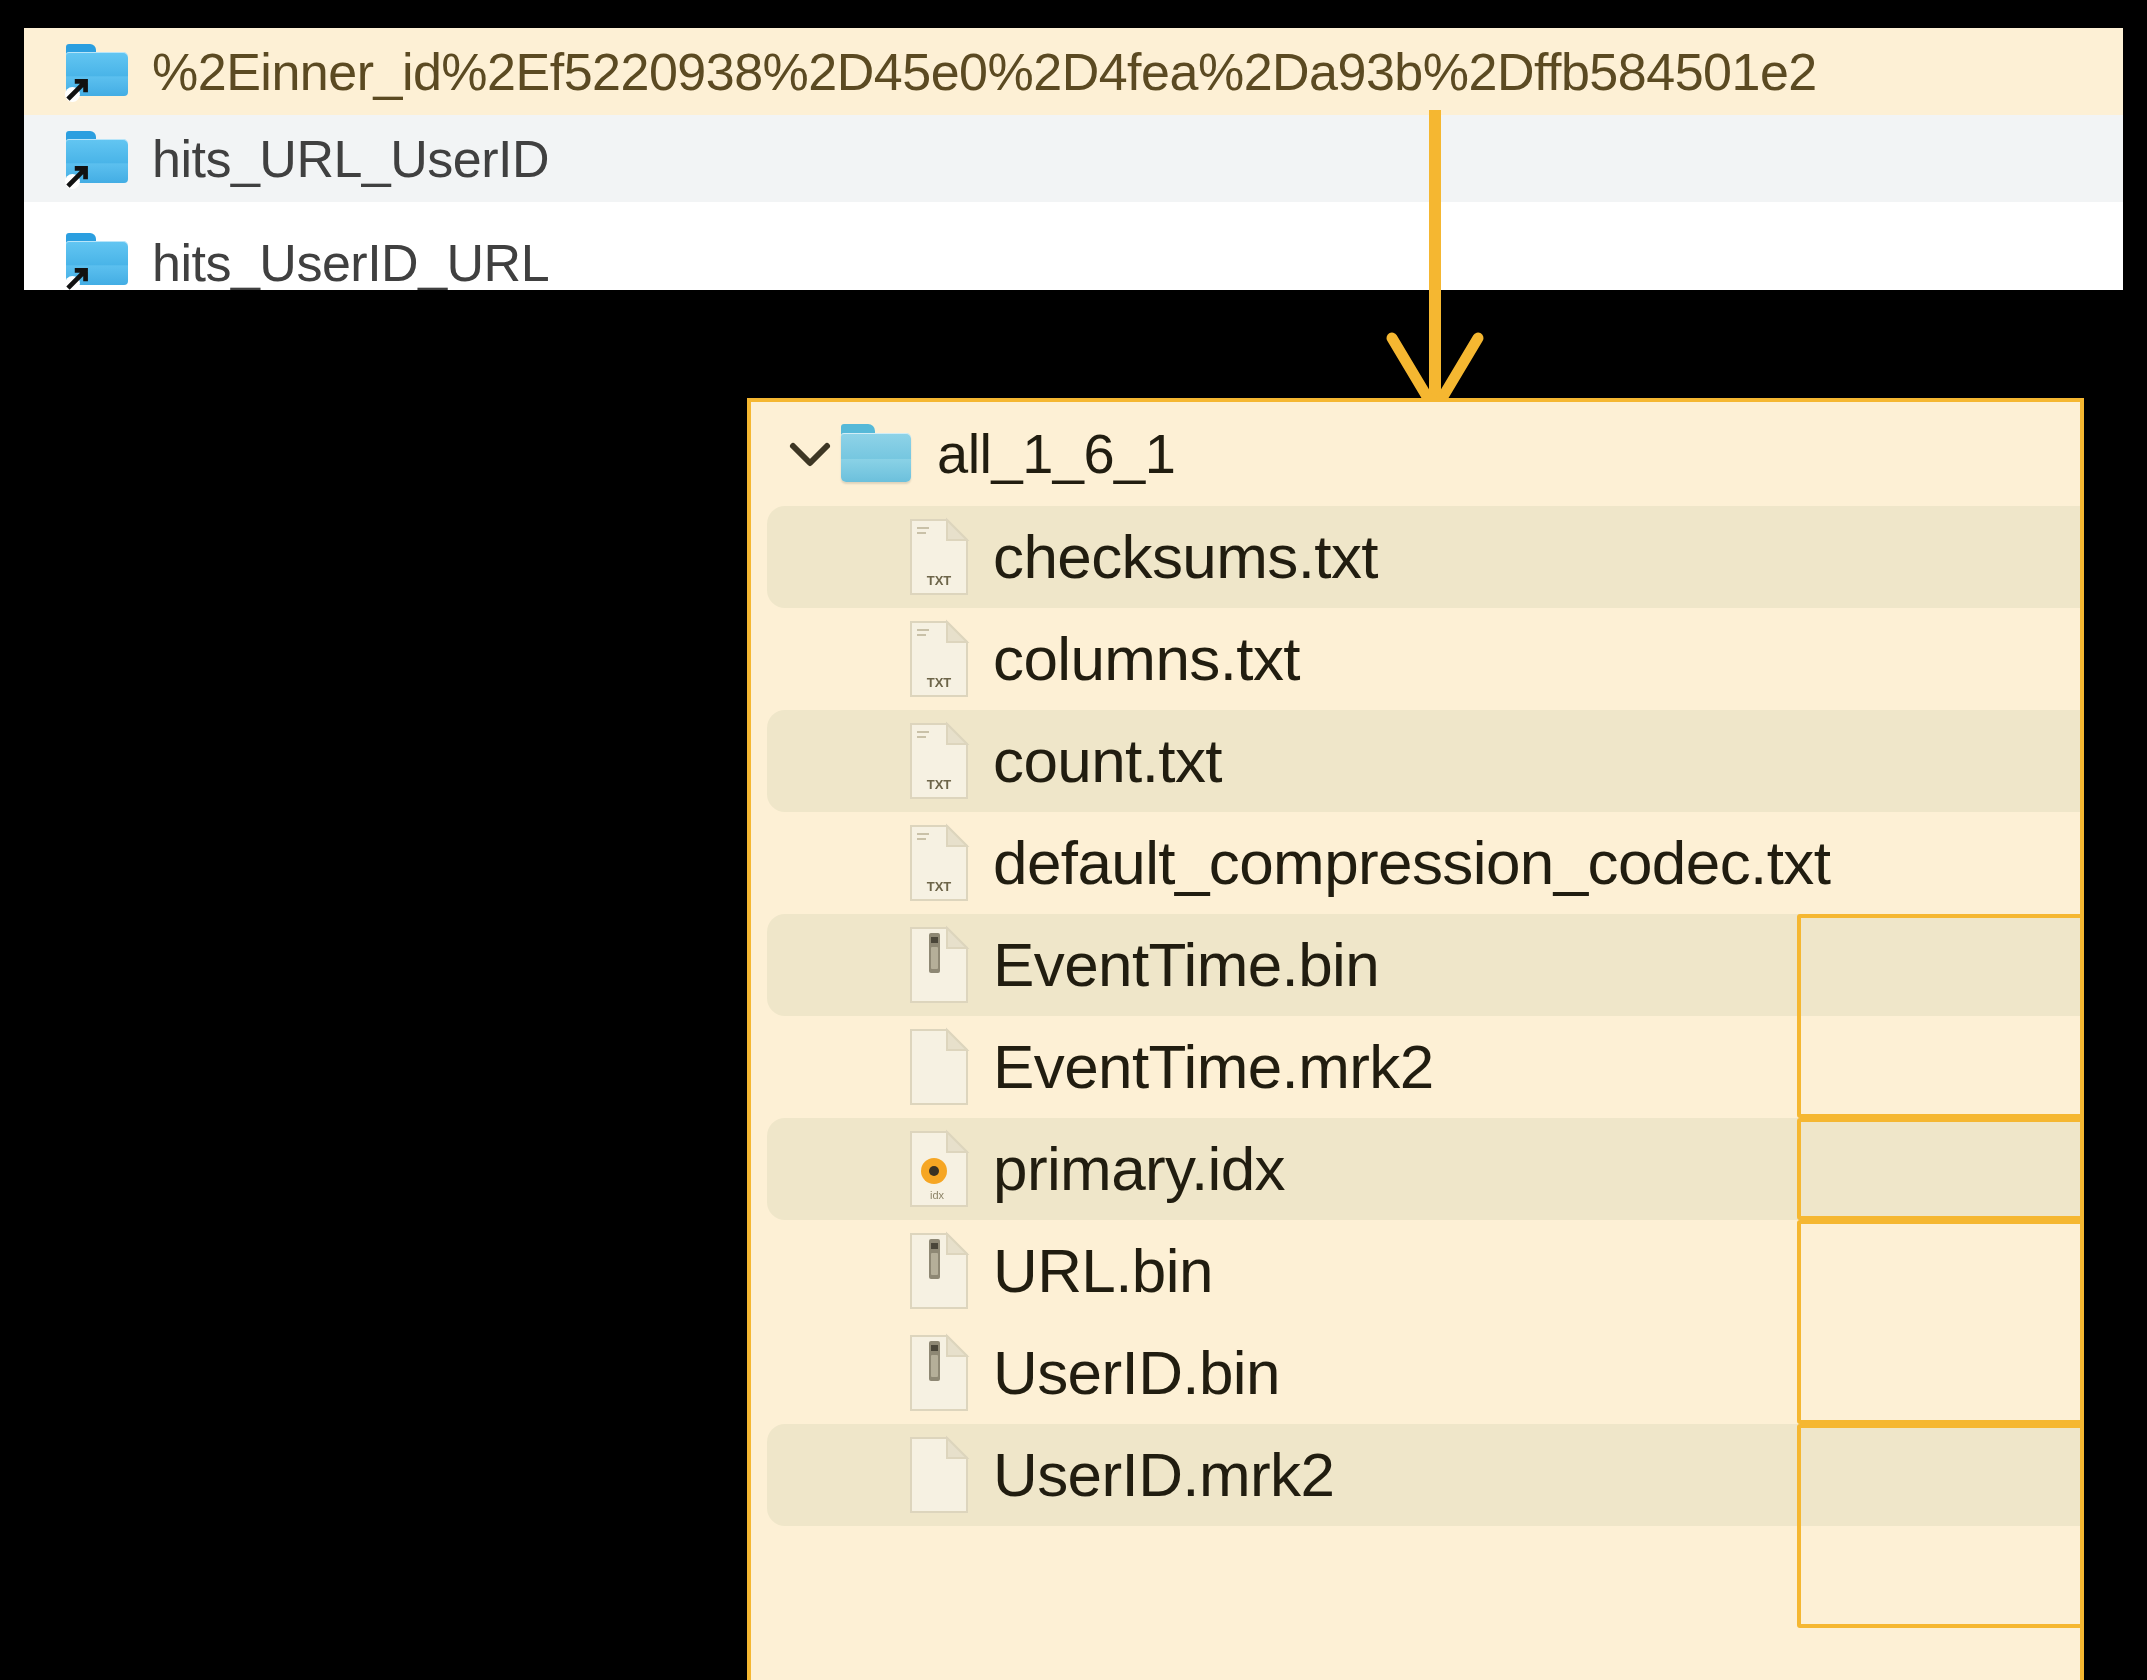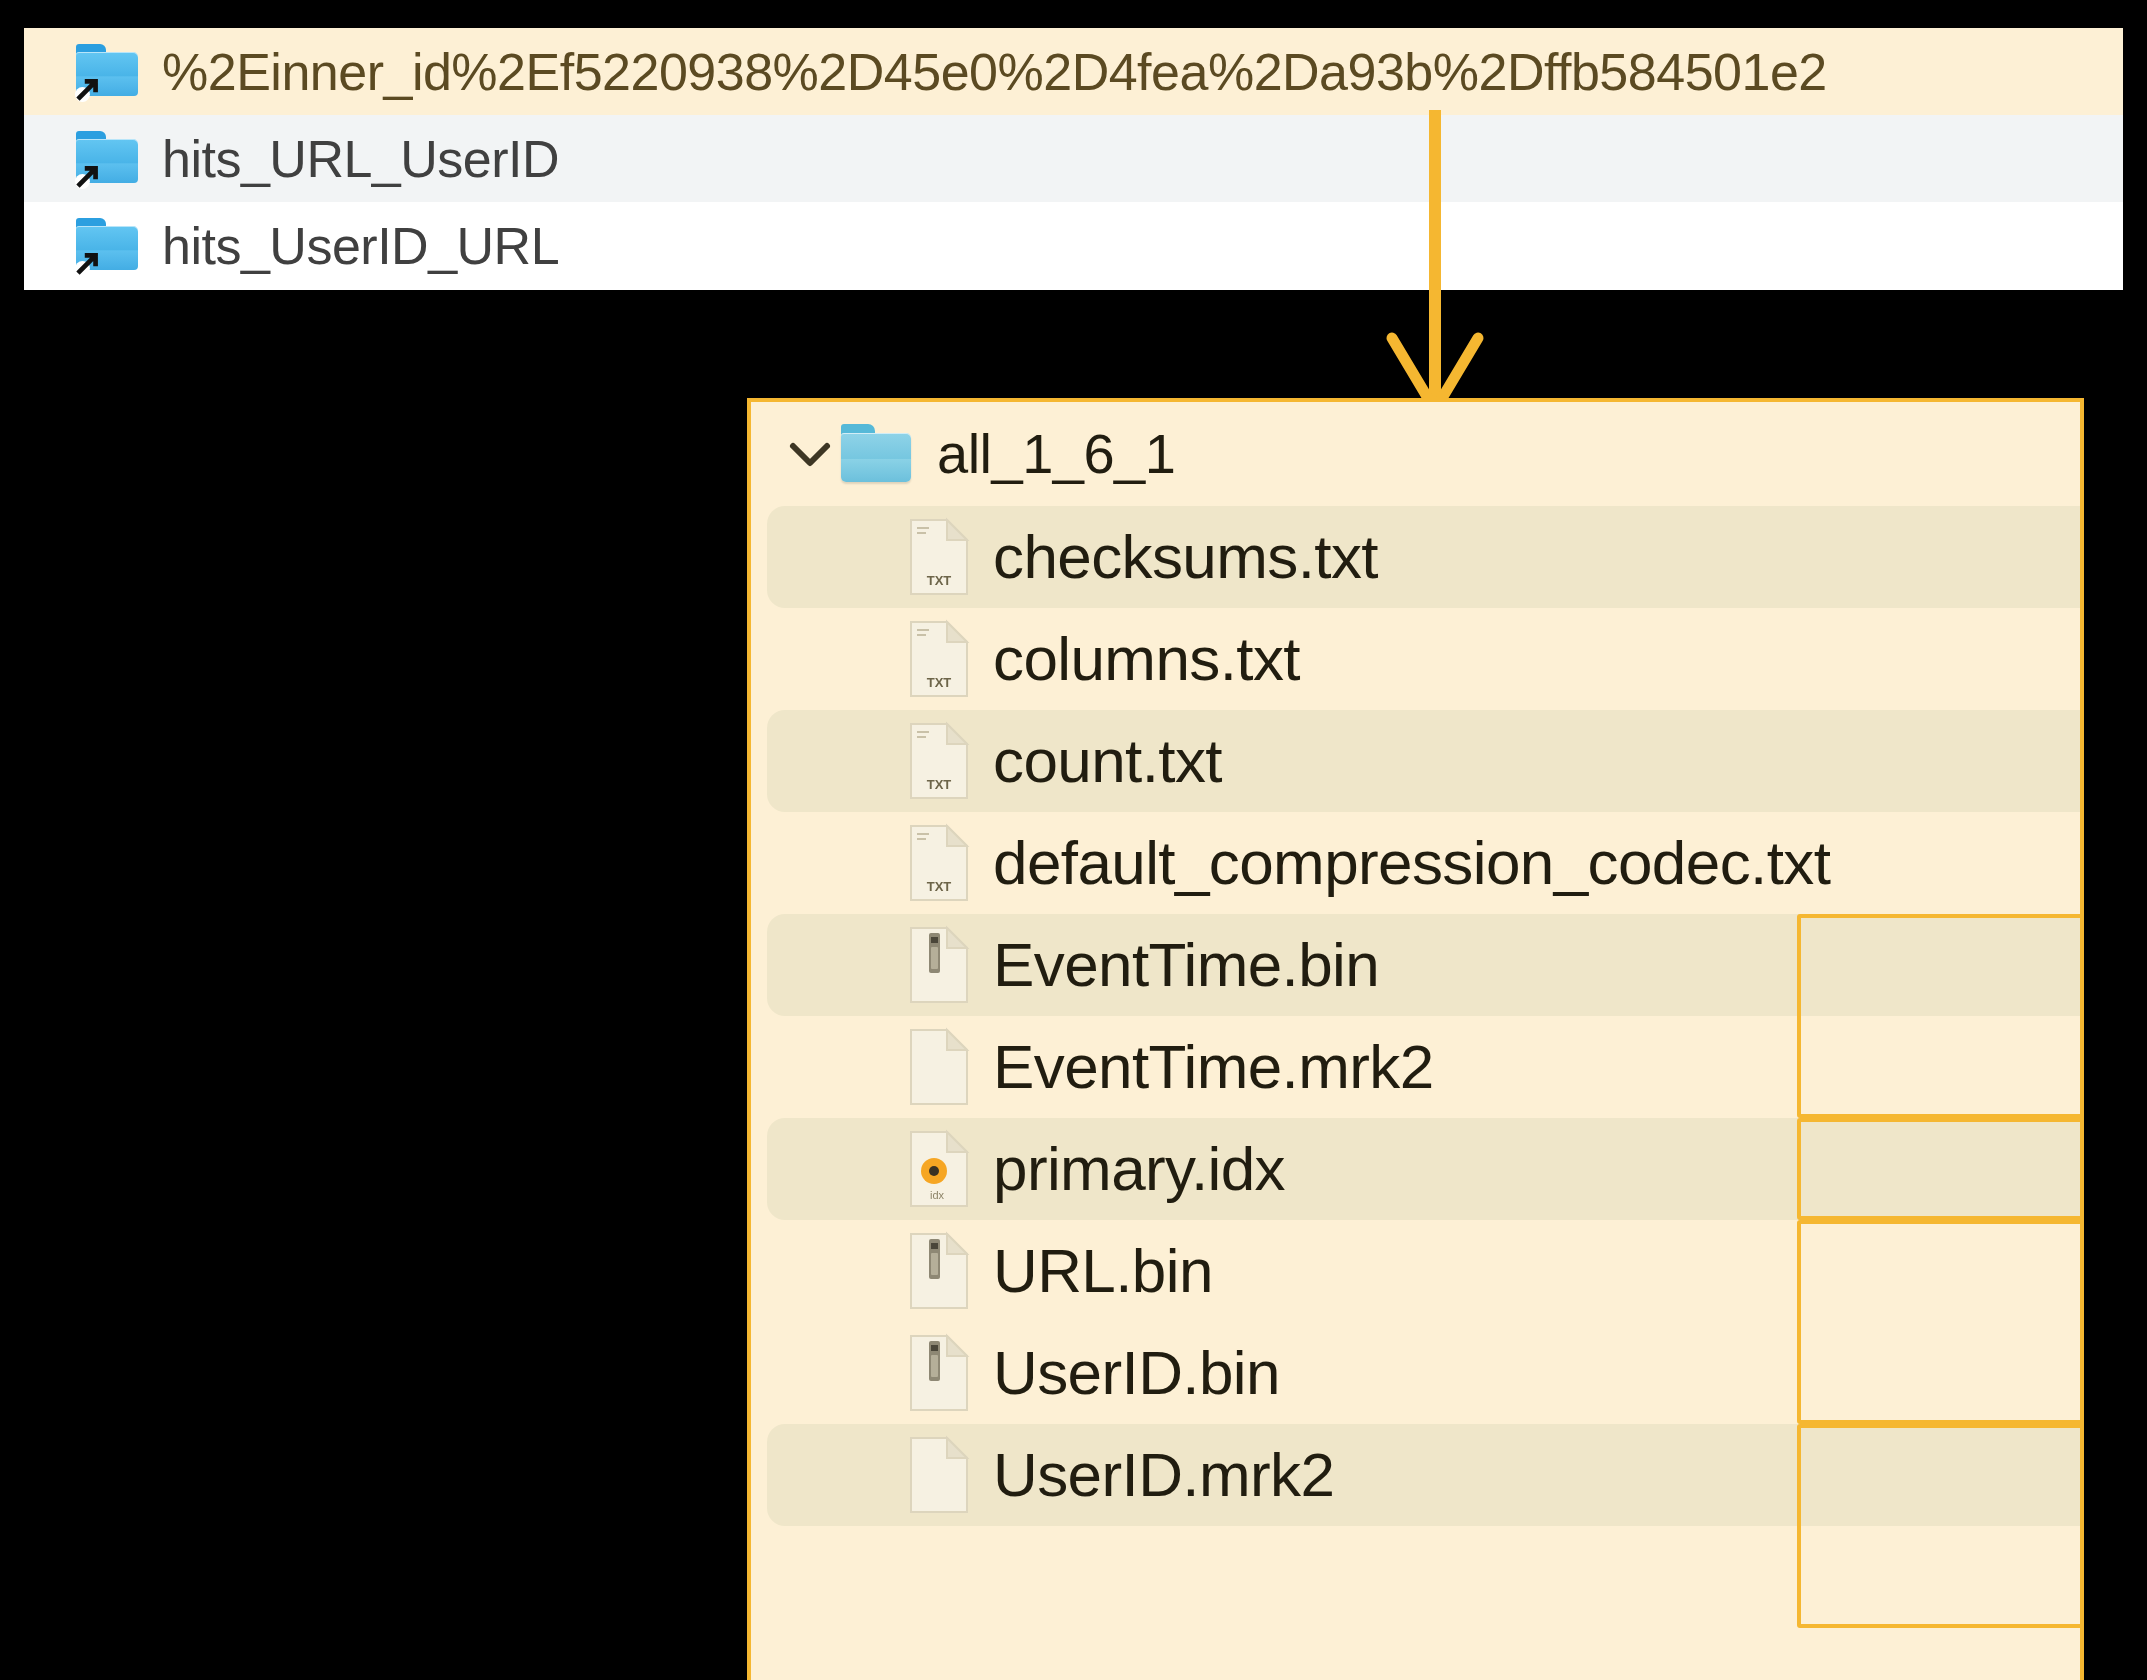--- a/index.html
+++ b/index.html
@@ -9,25 +9,25 @@
     -webkit-font-smoothing:antialiased;
   }
 
   
   #top-list{
     position:absolute;left:24px;top:28px;width:2099px;height:262px;
     background:#ffffff;overflow:hidden;
   }
   .sl-row{
     height:87px;display:flex;align-items:center;box-sizing:border-box;
-    padding-left:50px;
+    padding-left:40px;
   }
   .sl-row.hl{background:#fdf0d5;}
   .sl-row.alt{background:#f2f4f5;}
-  .sl-row.plain{background:#ffffff;}
+  .sl-row.plain{background:#ffffff;align-items:flex-end;}
   .sl-label{
     font-size:52px;color:#404040;letter-spacing:-0.5px;
     white-space:nowrap;line-height:1;
   }
   .sl-row.hl .sl-label{color:#5b4a22;}
 
   
   .folder-ico{
     position:relative;width:66px;height:56px;flex:0 0 66px;margin-right:22px;
   }

